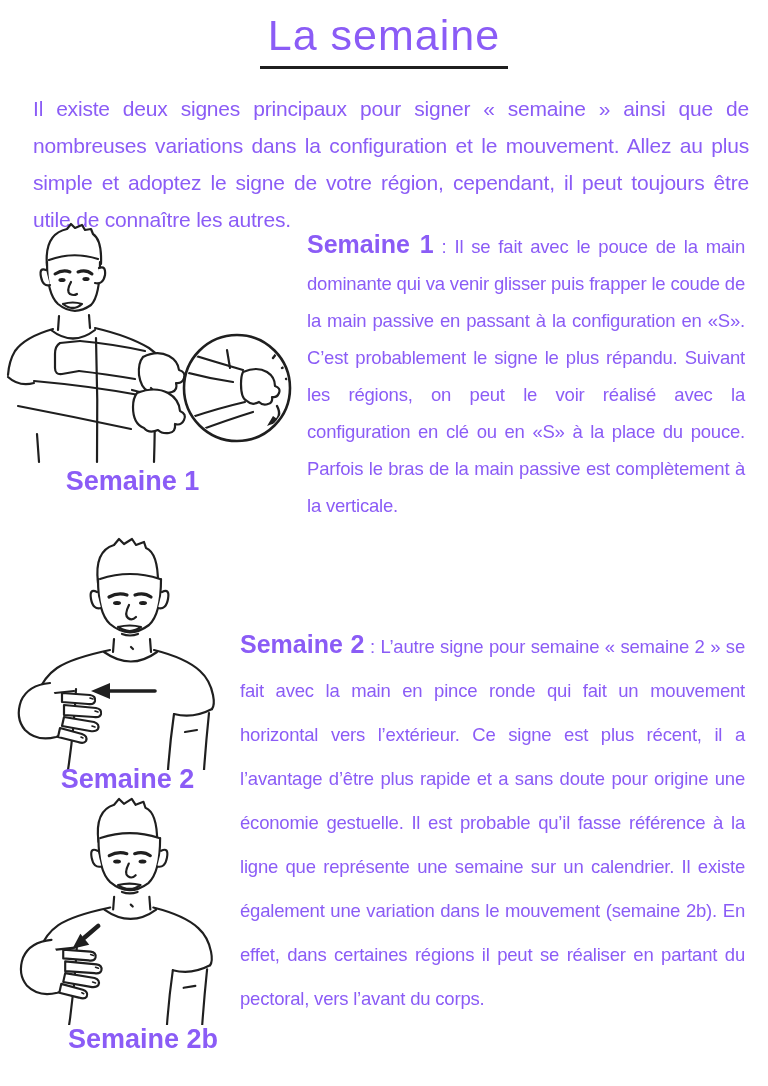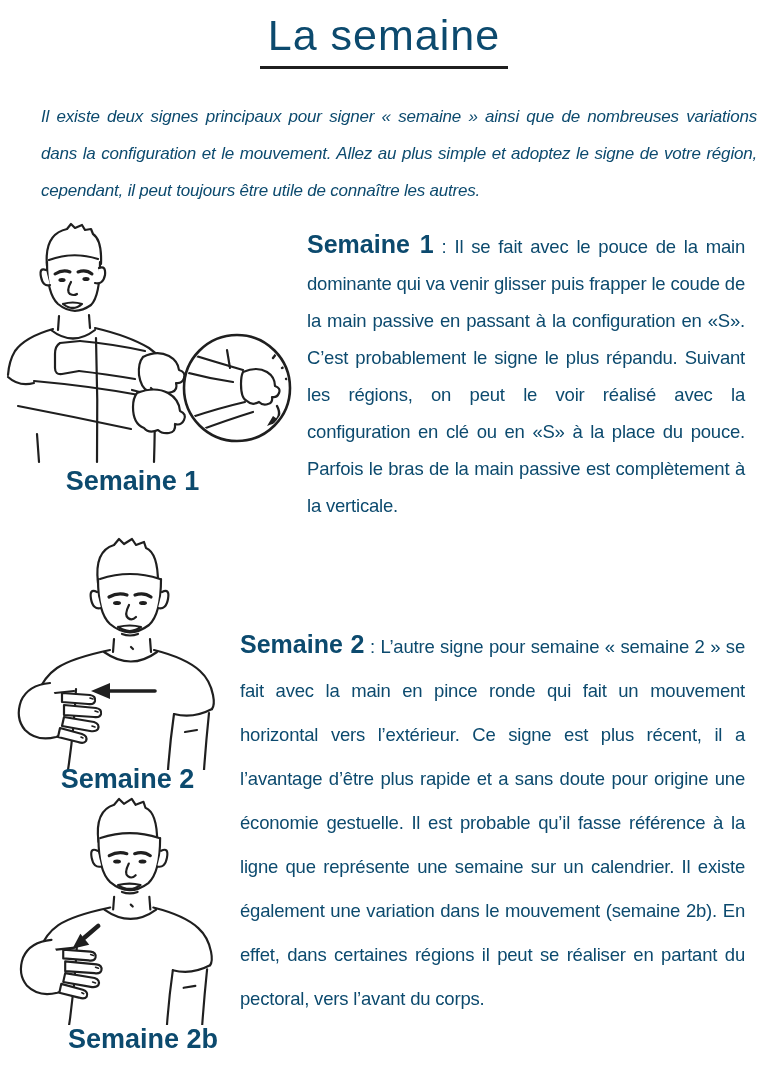--- a/index.html
+++ b/index.html
@@ -1,27 +1,27 @@
 <!DOCTYPE html>
 <html><head>
 <meta charset="utf-8">
 <style>
   html,body{margin:0;padding:0;background:#ffffff;}
   .page{
     position:relative;width:768px;height:1086px;background:#ffffff;
-    font-family:"Liberation Sans",sans-serif;color:#0c4a6e;overflow:hidden;
+    font-family:"Liberation Sans",sans-serif;color:#8b5cf6;overflow:hidden;
   }
   .title-wrap{position:absolute;top:12px;left:0;width:768px;text-align:center;}
   .title{
     display:inline-block;font-size:43px;font-weight:400;letter-spacing:1px;
     padding:0 8px 7px 8px;border-bottom:3px solid #1f1f1f;line-height:1.1;
   }
   .intro{
-    position:absolute;top:82px;left:25px;width:716px;margin:16px;
-    font-size:17px;line-height:37px;letter-spacing:-0.2px;text-align:justify;font-style:italic;
+    position:absolute;top:82px;left:25px;width:716px;margin:8px;
+    font-size:21px;line-height:37px;letter-spacing:-0.2px;text-align:justify;
   }
   .bodytext{
     position:absolute;margin:0;font-size:18.5px;line-height:37px;
     letter-spacing:-0.2px;text-align:justify;
   }
   .t1{top:226px;left:307px;width:438px;}
   .t2{top:622px;left:240px;width:505px;line-height:44px;}
   .rh{font-size:25px;font-weight:700;letter-spacing:0;}
   .fig{position:absolute;}
   .fig1{left:5px;top:210px;}

